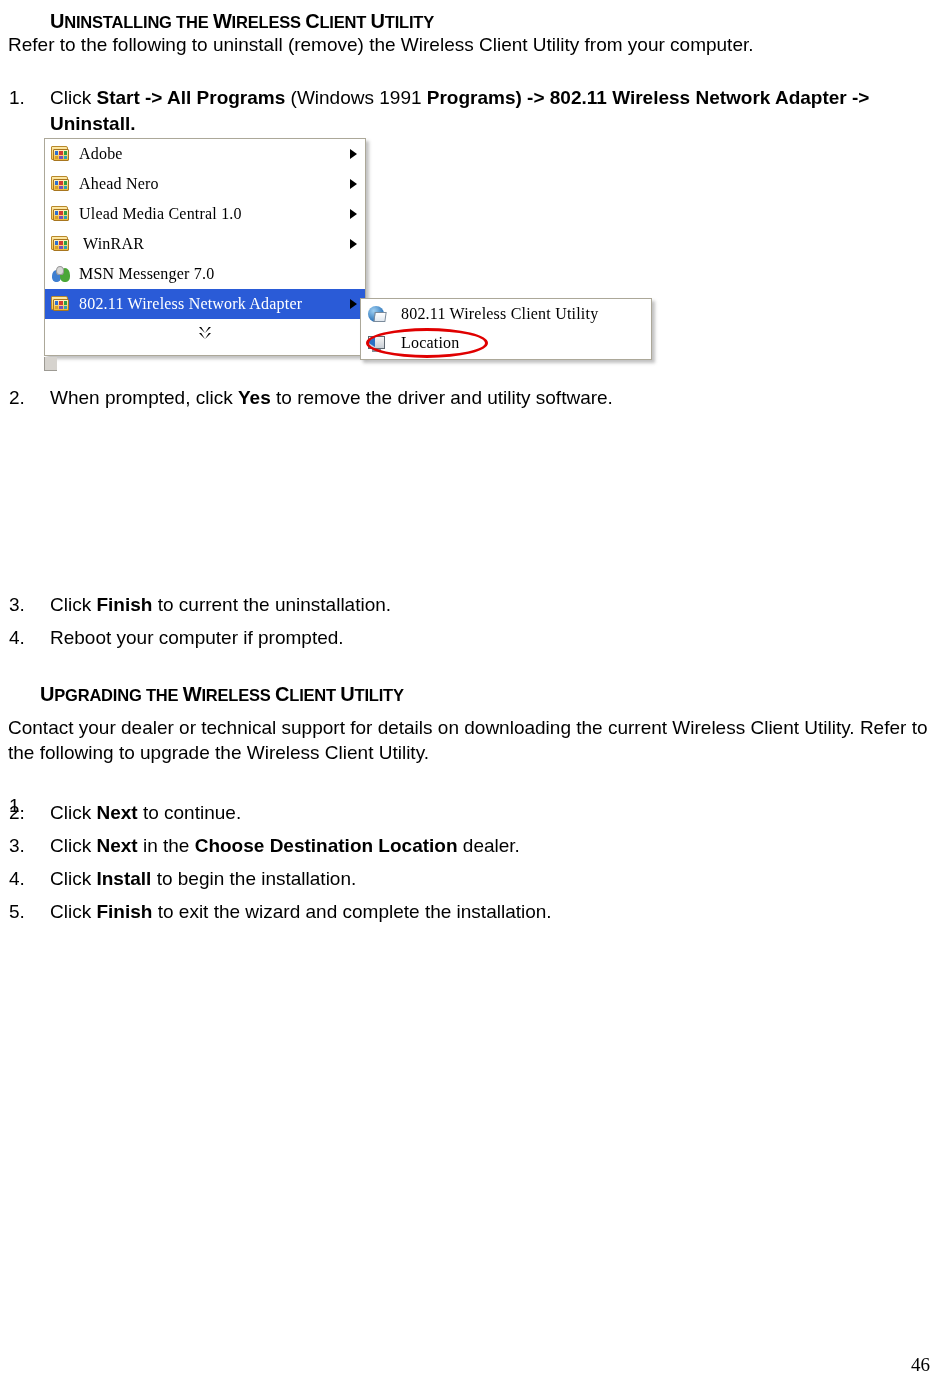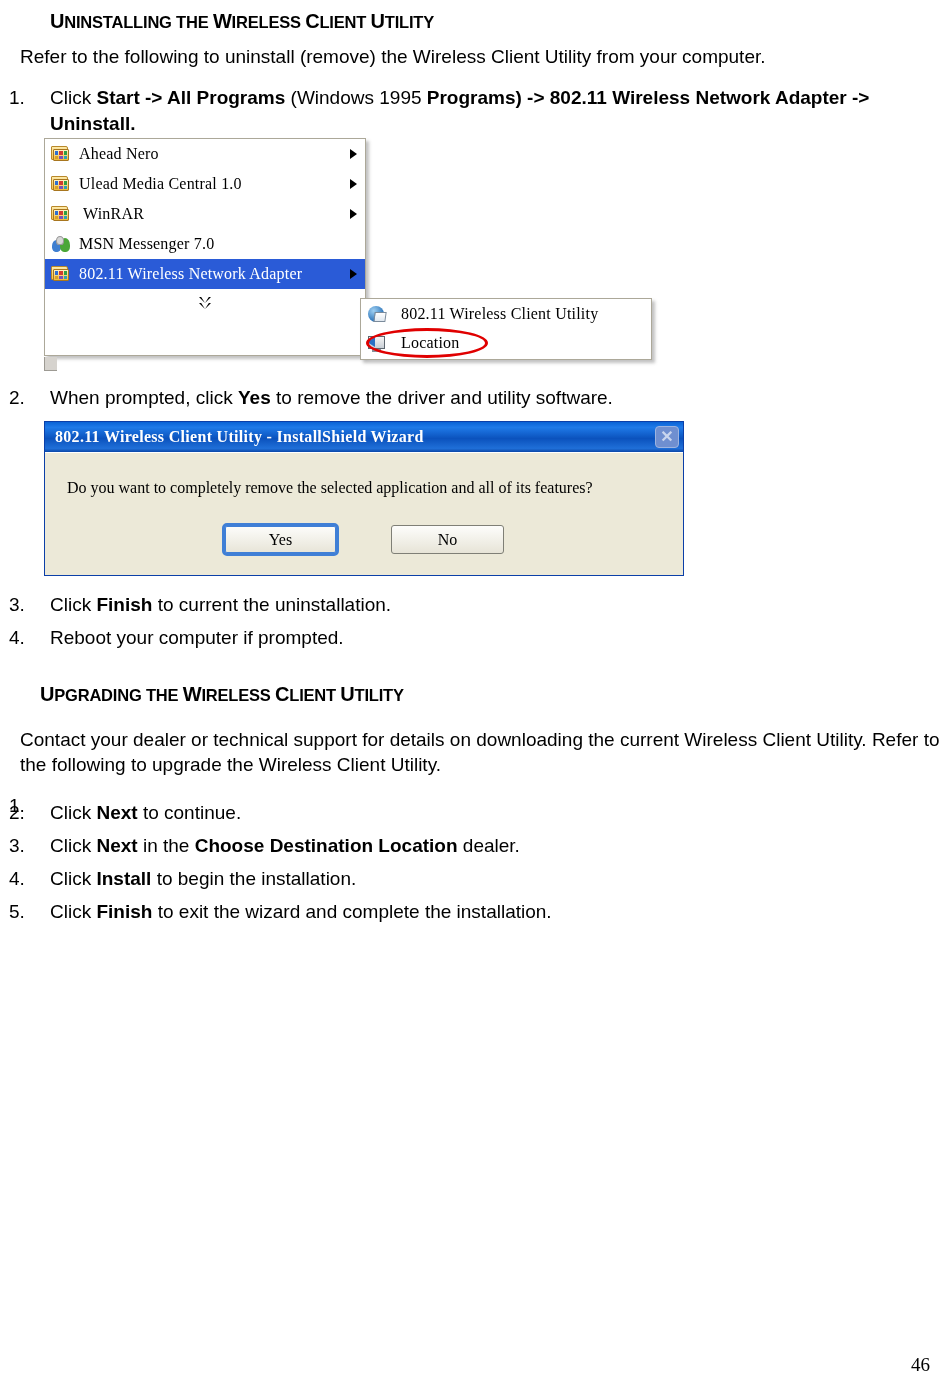--- a/index.html
+++ b/index.html
@@ -38,21 +38,21 @@
     font-size: 20px;
   }
   .section-heading .small {
     font-size: 16.5px;
   }
 
   
   .body-text {
     font-size: 19px;
     line-height: 25px;
-    margin: 12px;
+    margin: 0;
     padding: 0;
   }
 
   
   .olist {
     margin: 0;
     padding: 0;
     list-style: none;
   }
 
@@ -372,29 +372,45 @@
   <div style="position:absolute;left:42px;top:2px;" class="section-heading">
     <span class="cap">U</span><span class="small">NINSTALLING THE </span><span class="cap">W</span><span class="small">IRELESS </span><span class="cap">C</span><span class="small">LIENT </span><span class="cap">U</span><span class="small">TILITY</span>
   </div>
 
   <p class="body-text" style="position:absolute;left:8px;top:32px;width:920px;">Refer to the following to uninstall (remove) the Wireless Client Utility from your computer.</p>
 
   <div style="position:absolute;left:4px;top:85px;width:930px;">
     <div class="olist">
       <div style="position:relative;font-size:19px;line-height:26px;padding-left:46px;">
         <span class="num" style="position:absolute;left:5px;top:0;">1.</span>
-        <span><span>Click </span><b>Start -&gt; All Programs</b><span> (Windows 1995 </span><b>Programs) -&gt; 802.11 Wireless Network Adapter -&gt; Uninstall.</b></span>
+        <span><span>Click </span><b>Start -&gt; All Programs</b><span> (Windows 1991 </span><b>Programs) -&gt; 802.11 Wireless Network Adapter -&gt; Uninstall.</b></span>
       </div>
     </div>
   </div>
 
   <div class="shot-startmenu">
 
     <div class="menu-panel">
 
+      <div class="menu-item">
+        <span class="ico ico-folder">
+          <span class="f-back"></span>
+            <span class="f-front"></span>
+          <span class="f-dots">
+              <i class="d1"></i>
+              <i class="d2"></i>
+              <i class="d3"></i>
+              <i class="d4"></i>
+              <i class="d5"></i>
+              <i class="d6"></i>
+            </span>
+        </span>
+        <span class="mi-label">Adobe</span>
+        <span class="arrow"></span>
+      </div>
 
       <div class="menu-item">
         <span class="ico ico-folder">
           <span class="f-back"></span>
             <span class="f-front"></span>
           <span class="f-dots">
               <i class="d1"></i>
               <i class="d2"></i>
               <i class="d3"></i>
               <i class="d4"></i>
@@ -493,33 +509,20 @@
     </div>
   </div>
 
   <div style="position:absolute;left:4px;top:385px;width:930px;">
     <div style="position:relative;font-size:19px;line-height:26px;padding-left:46px;">
       <span class="num" style="position:absolute;left:5px;top:0;">2.</span>
       <span><span>When prompted, click </span><b>Yes</b><span> to remove the driver and utility software.</span></span>
     </div>
   </div>
 
-  <div class="shot-dialog">
-    <div class="dlg-title">
-      <span class="dlg-title-text">802.11 Wireless Client Utility - InstallShield Wizard</span>
-      <span class="dlg-close">✕</span>
-    </div>
-    <div class="dlg-body">
-      <div class="dlg-message">Do you want to completely remove the selected application and all of its features?</div>
-      <div class="dlg-buttons">
-        <div class="dlg-btn default">Yes</div>
-        <div class="dlg-btn">No</div>
-      </div>
-    </div>
-  </div>
 
   <div style="position:absolute;left:4px;top:592px;width:930px;">
     <div style="position:relative;font-size:19px;line-height:26px;padding-left:46px;">
       <span class="num" style="position:absolute;left:5px;top:0;">3.</span>
       <span><span>Click </span><b>Finish</b><span> to current the uninstallation.</span></span>
     </div>
   </div>
 
   <div style="position:absolute;left:4px;top:625px;width:930px;">
     <div style="position:relative;font-size:19px;line-height:26px;padding-left:46px;">

